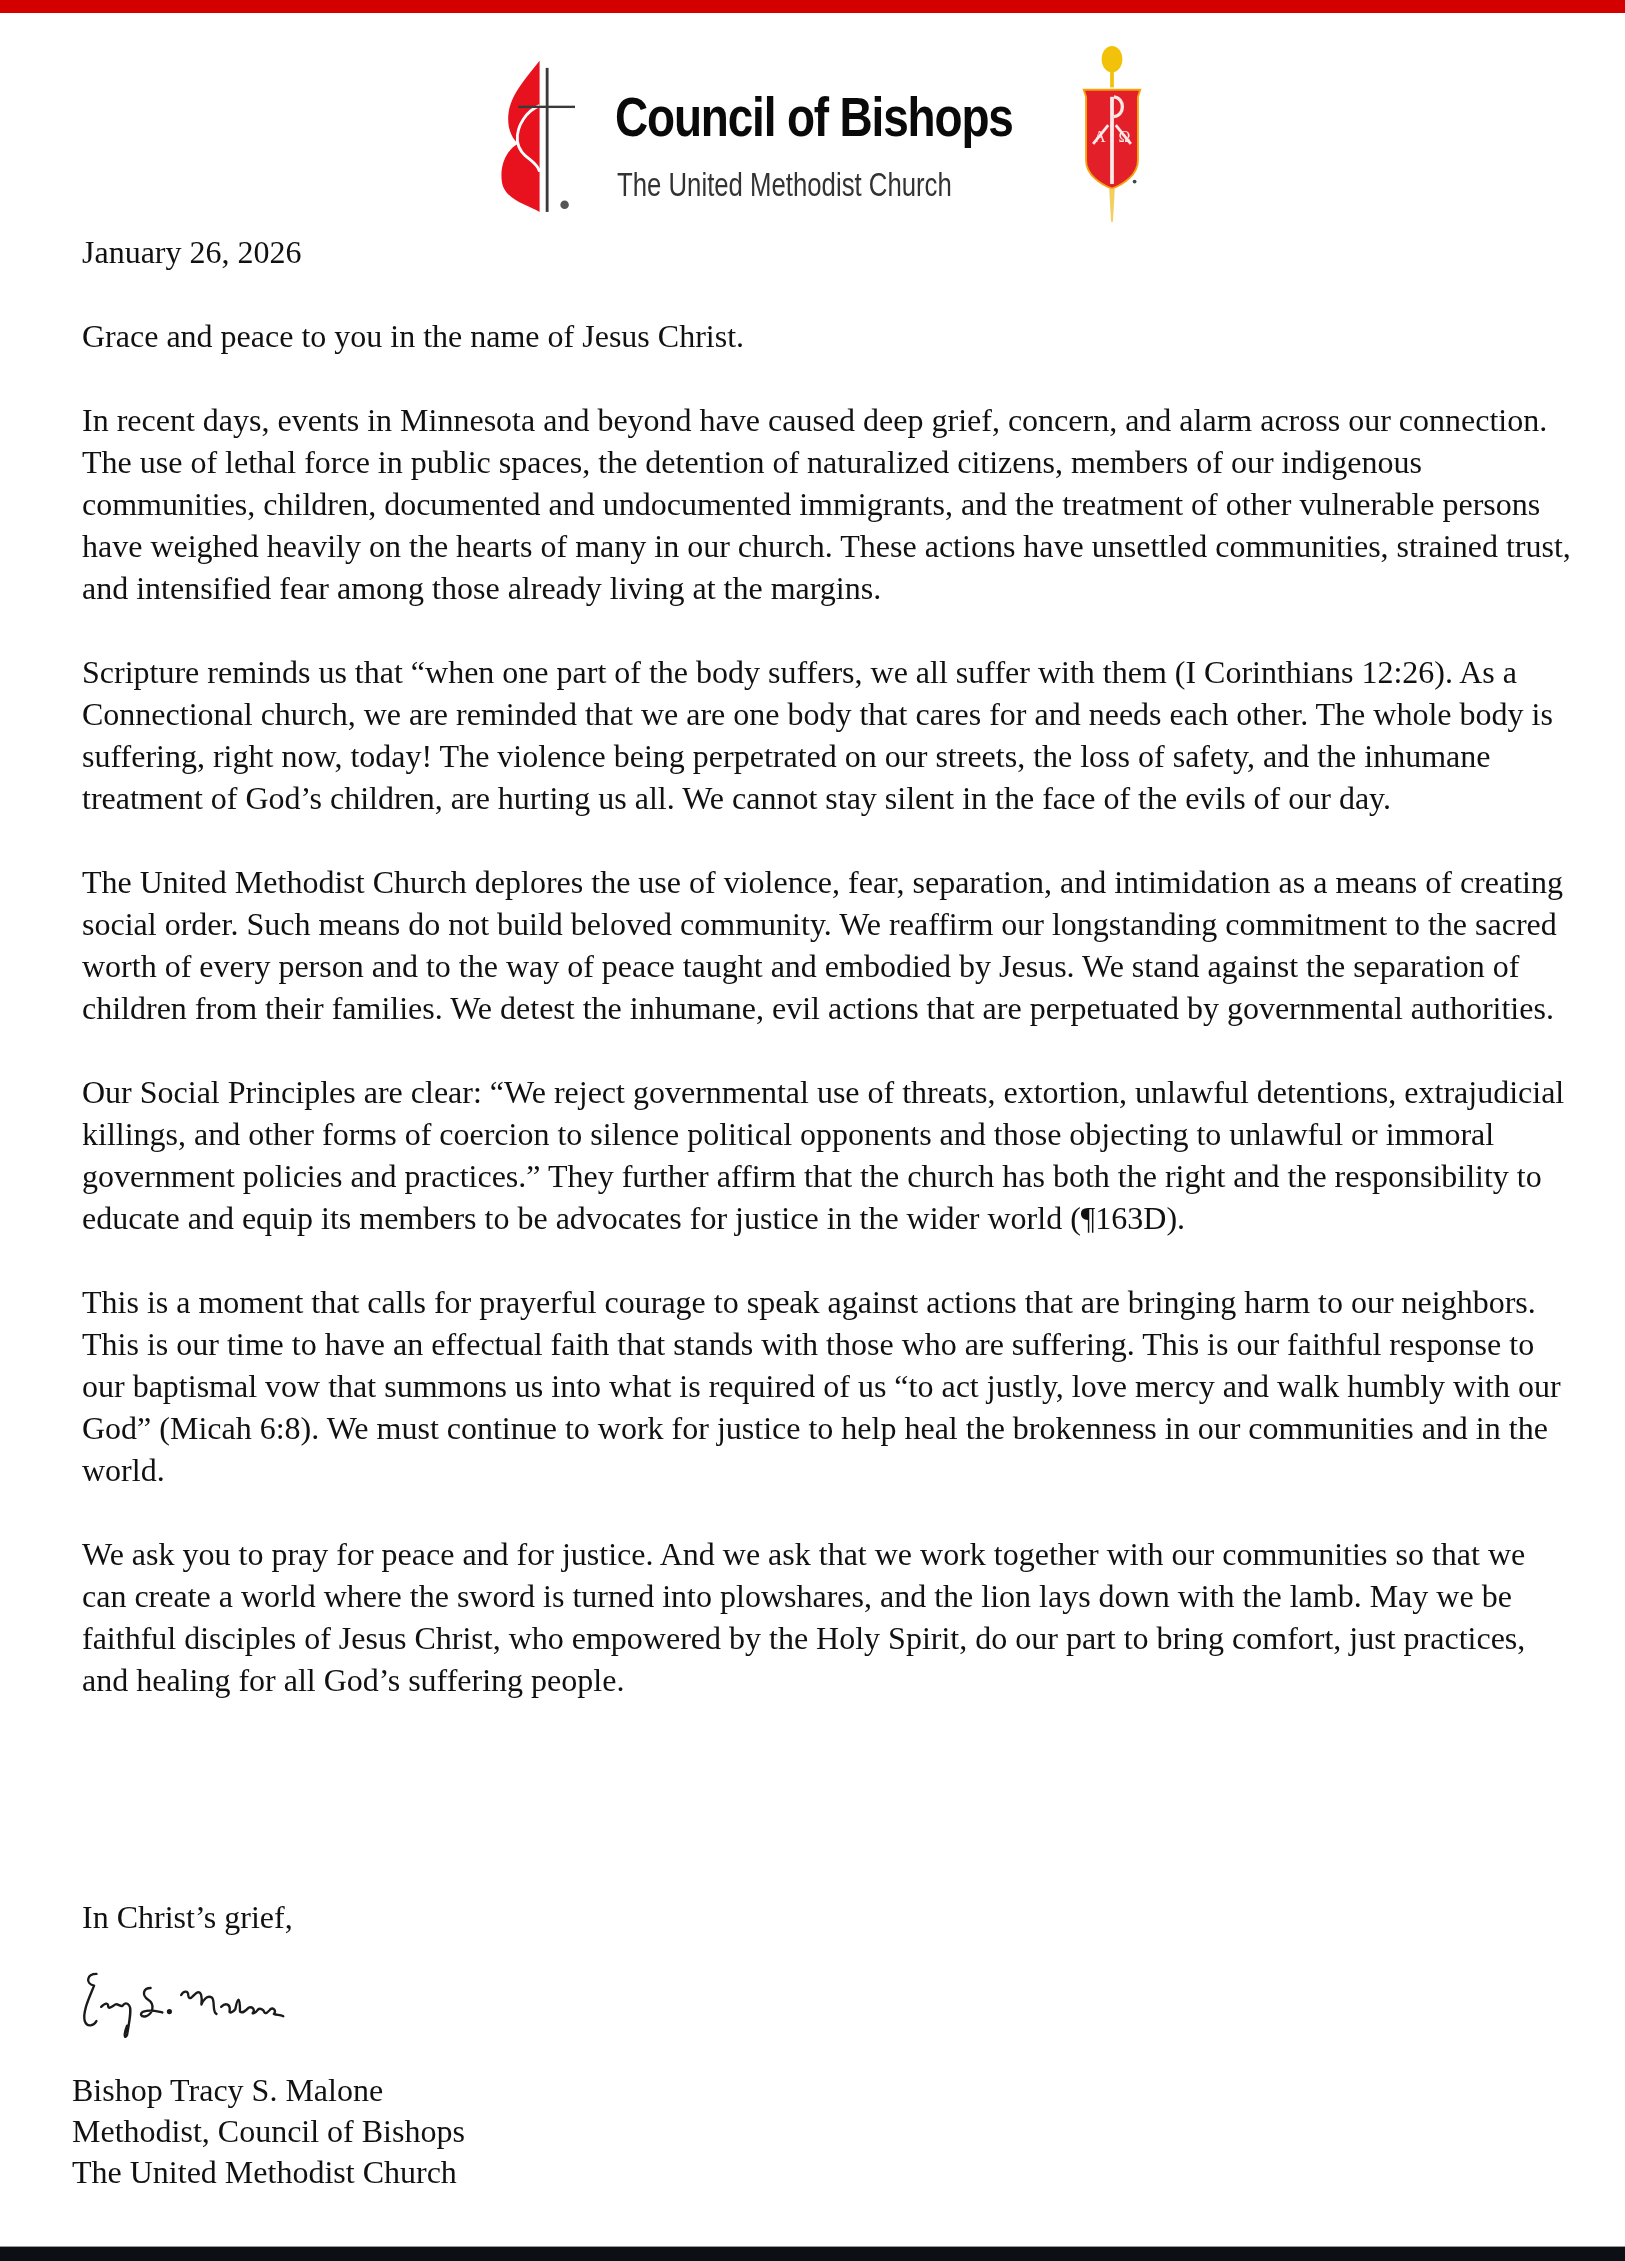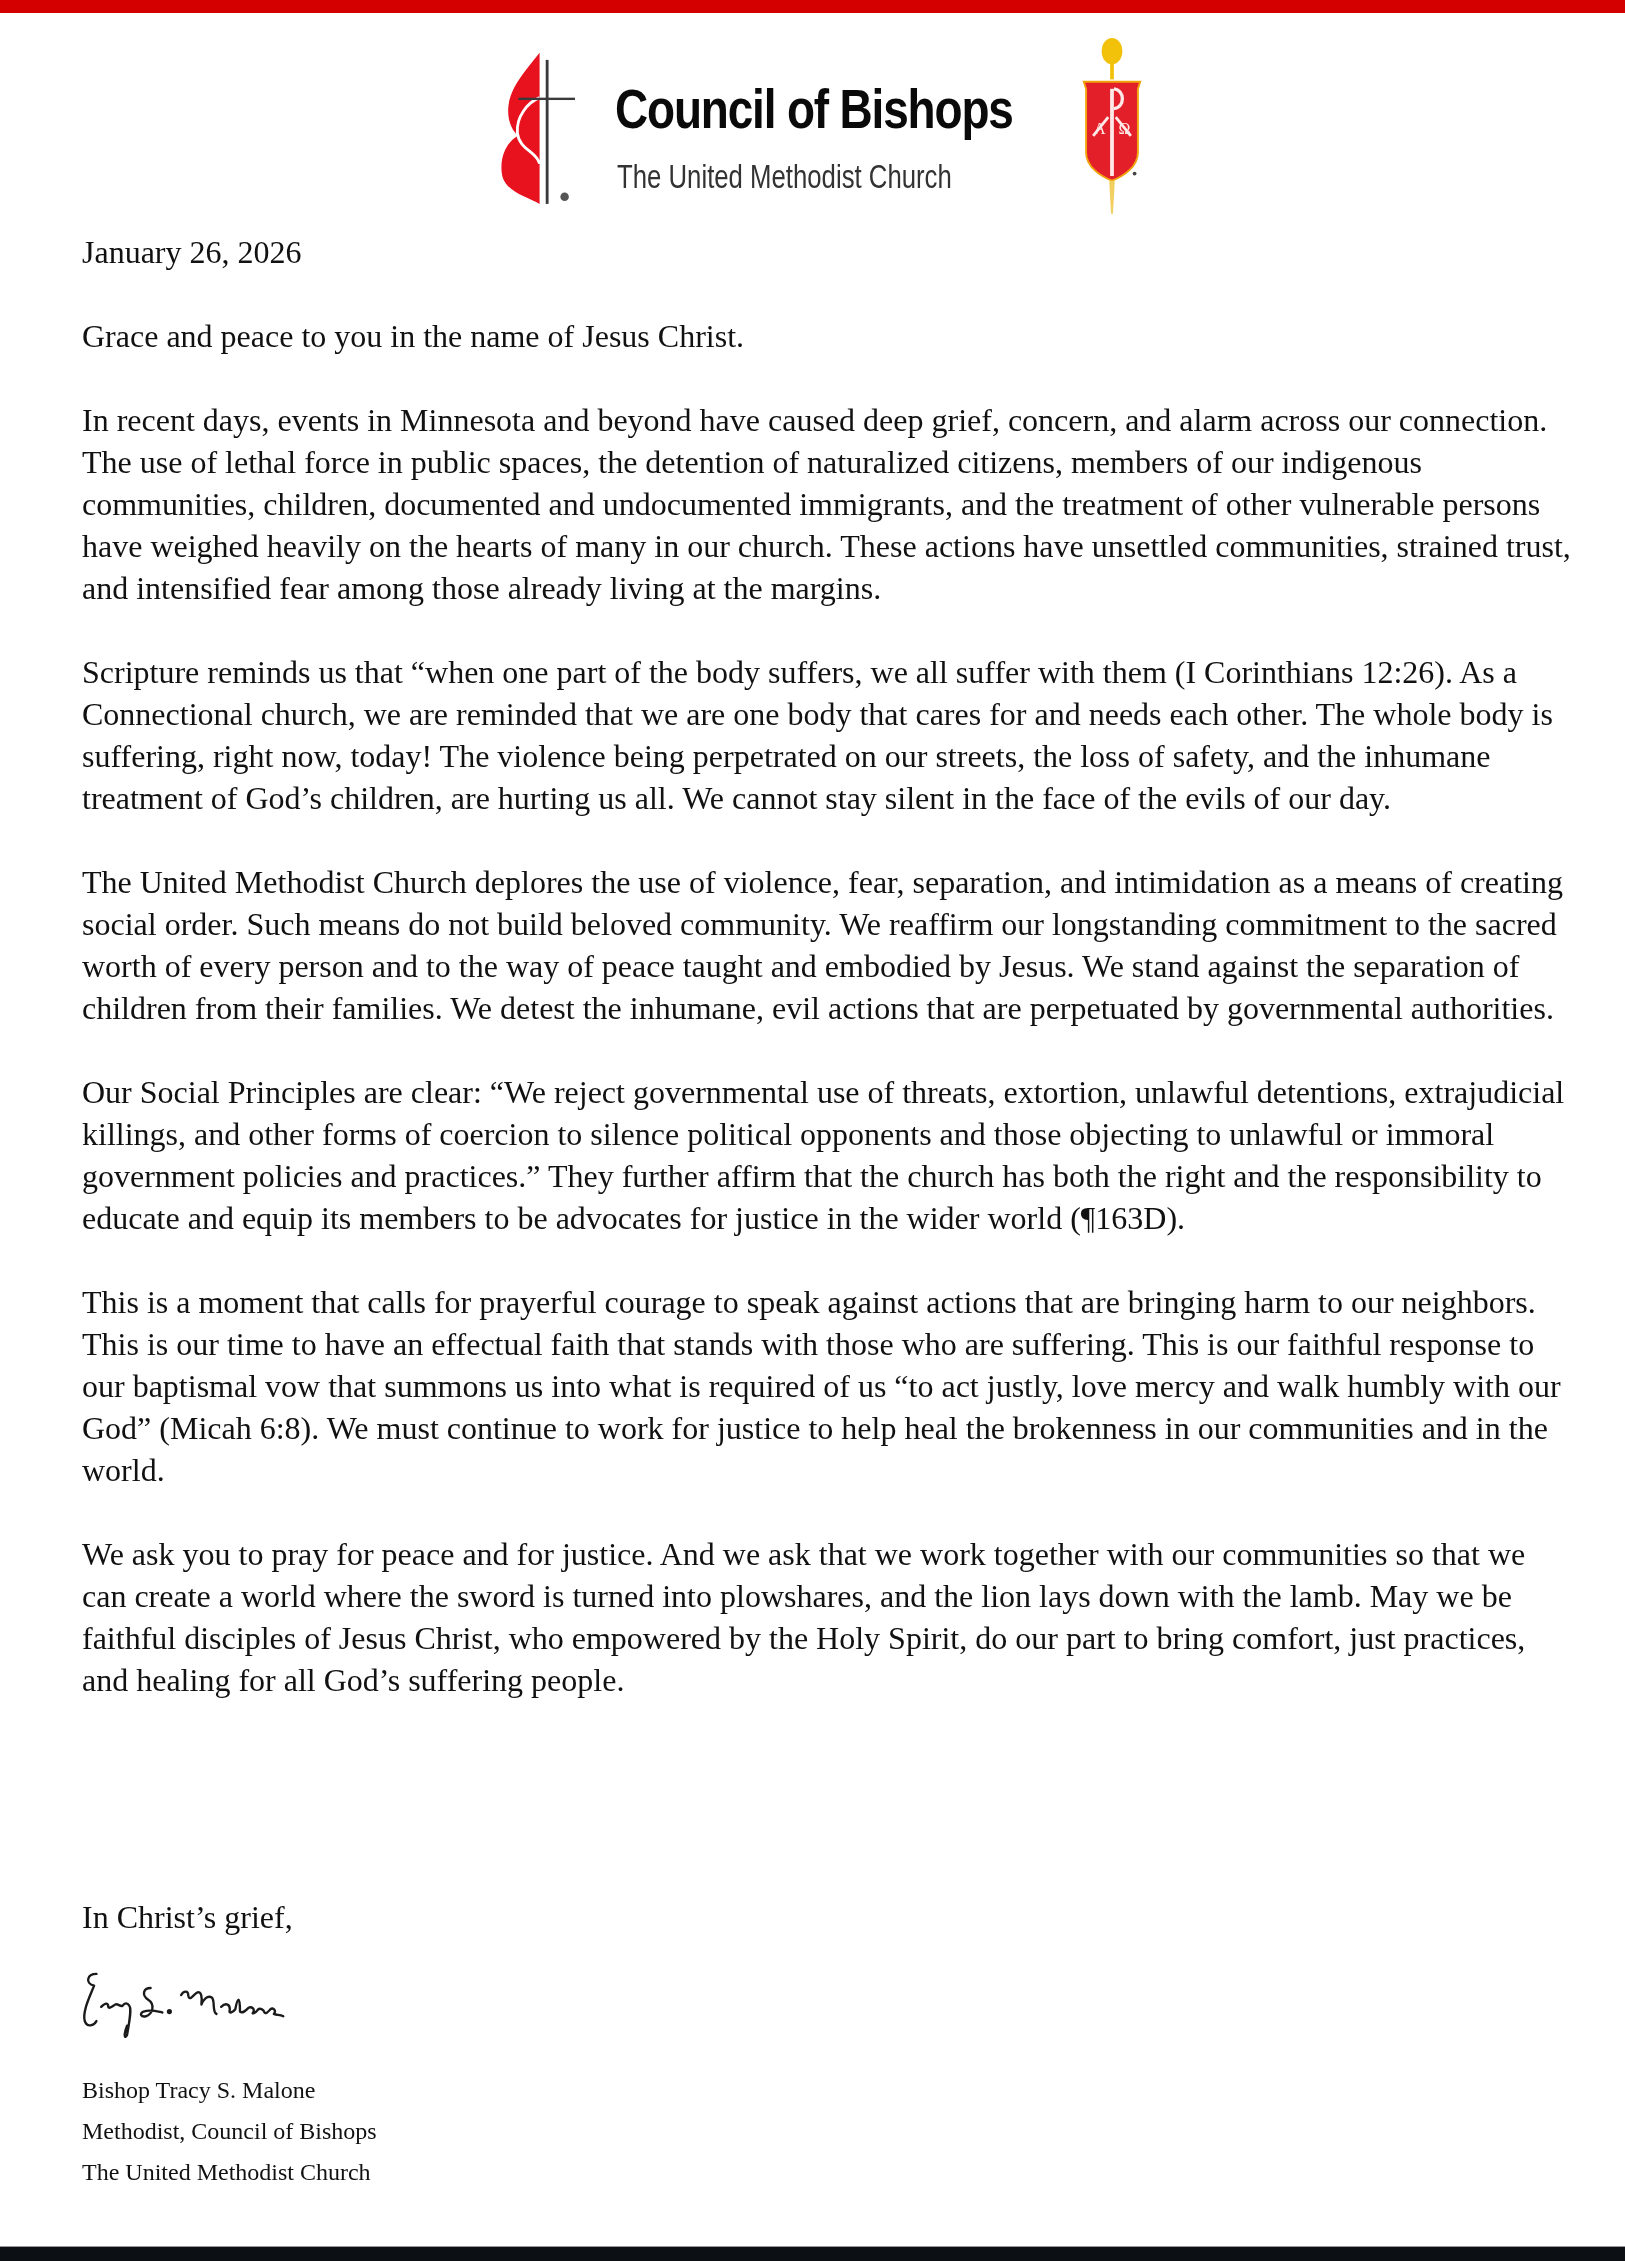--- a/index.html
+++ b/index.html
@@ -25,21 +25,21 @@
   .bottom-bar {
     position: absolute;
     left: 0; bottom: 0;
     width: 1625px;
     height: 14px;
     background: #0c1014;
     border-top: 0.9px solid #999;
   }
   .header {
     position: absolute;
-    left: 0; top: 32px;
+    left: 0; top: 40px;
     width: 1472px;
     height: 179px;
   }
   .logo-flame {
     position: absolute;
     left: 490px;
     top: 9.4px;
     width: 85px;
     height: 170px;
   }
@@ -101,23 +101,23 @@
   }
   .signature {
     position: absolute;
     left: 80px;
     top: 1969px;
     width: 320px;
     height: 71px;
   }
   .sig-block {
     position: absolute;
-    left: 82px;
+    left: 72px;
     top: 2070px;
-    font-size: 24px;
+    font-size: 32px;
     line-height: 41px;
   }
   .sig-block div { white-space: nowrap; }
 </style>
 </head>
 <body>
 
 <div class="top-bar"></div>
 
 <header class="header">

